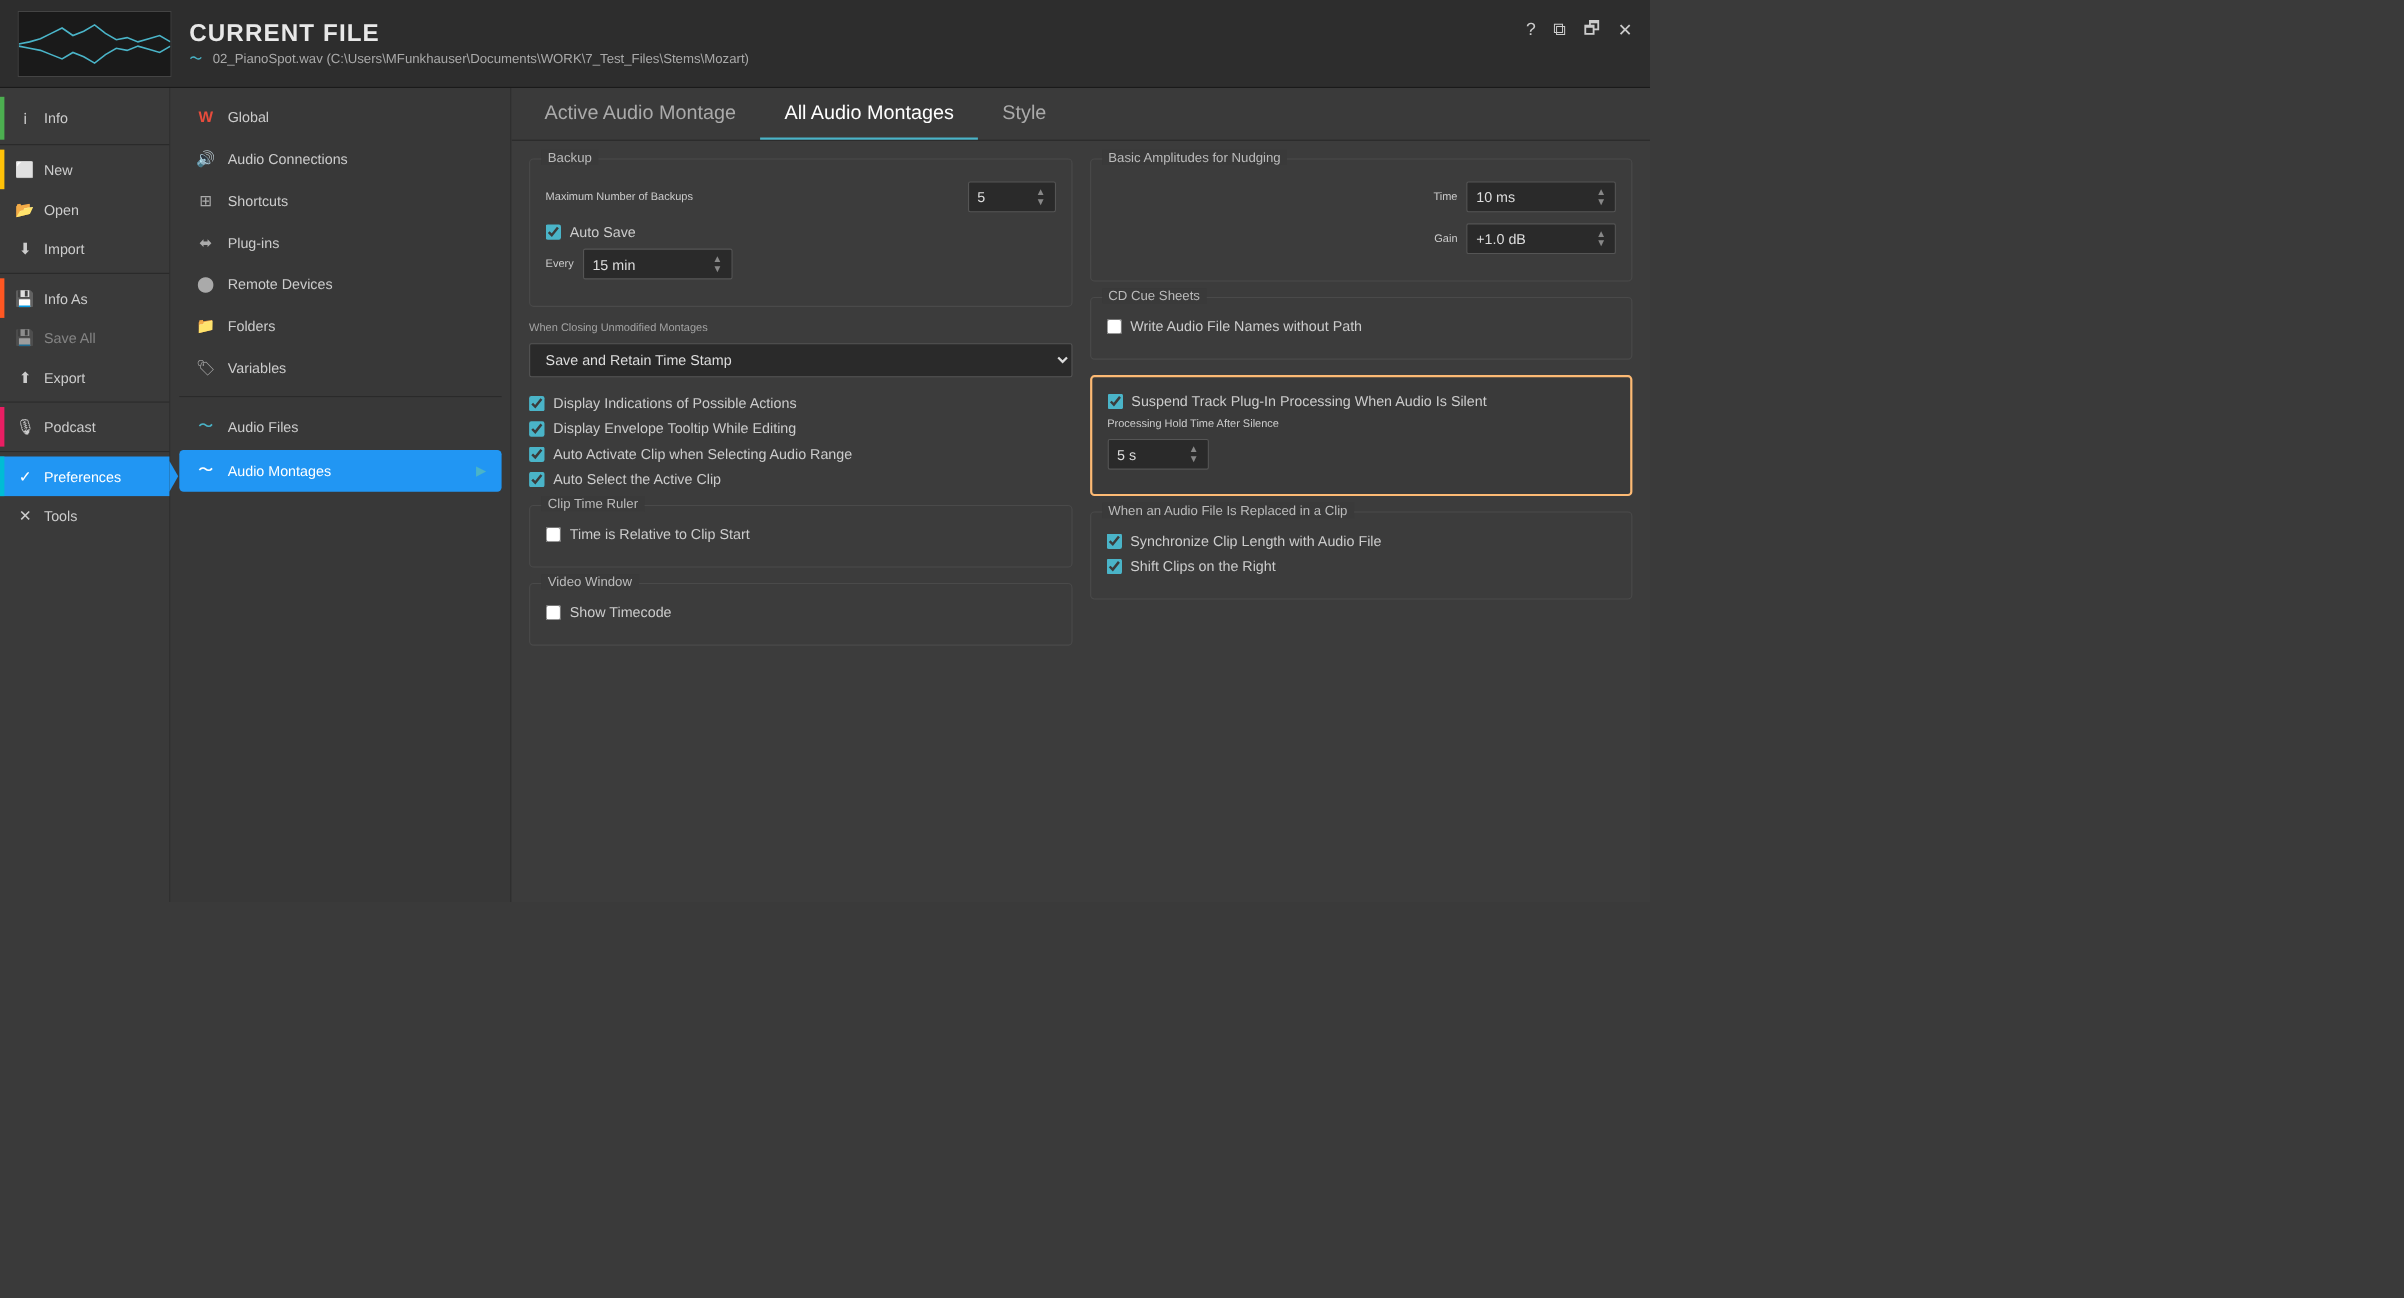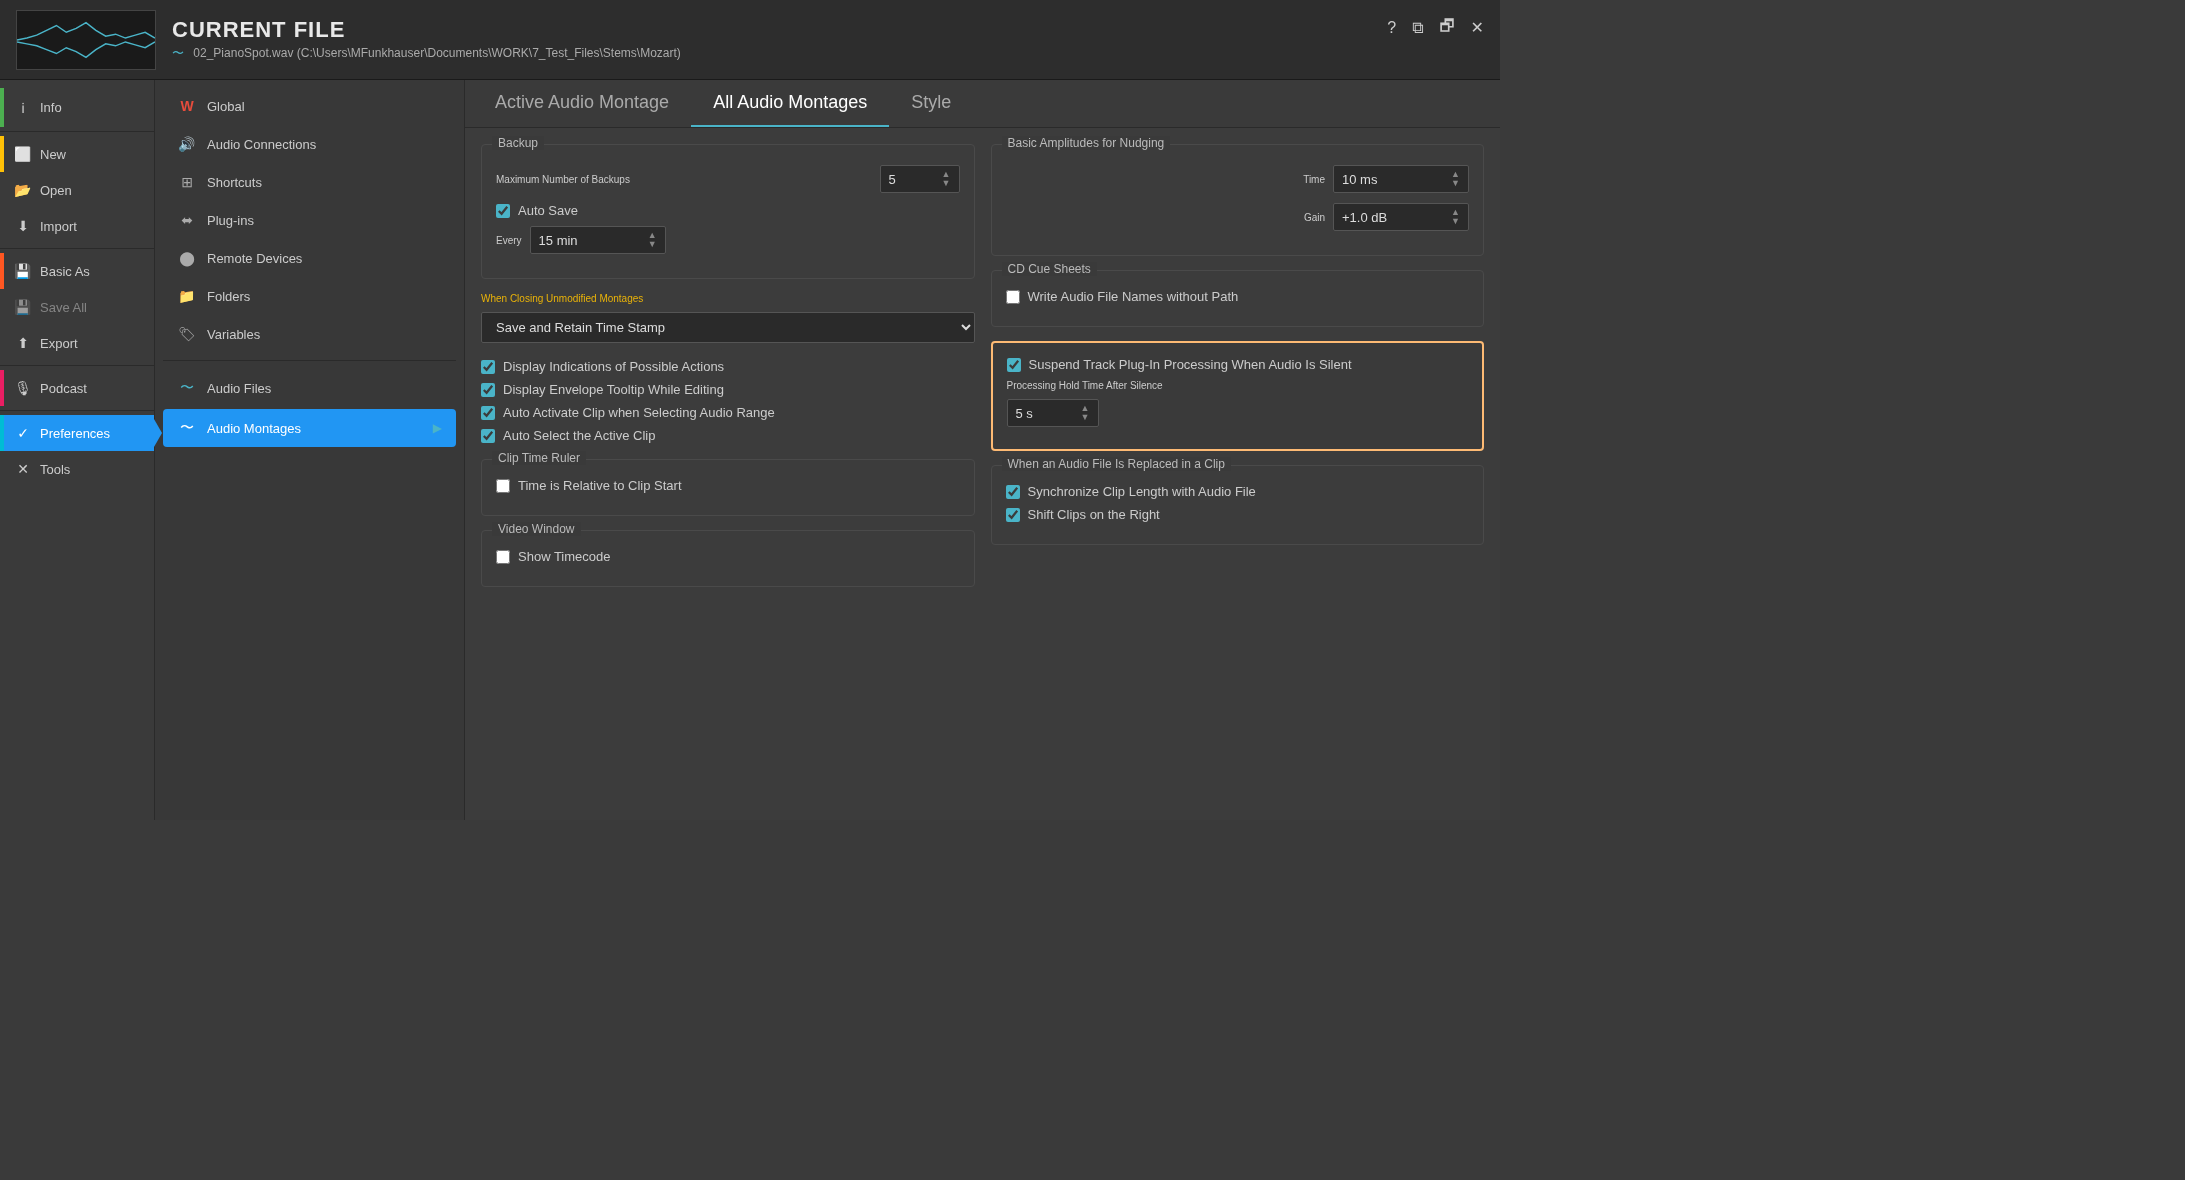--- a/index.html
+++ b/index.html
@@ -369,21 +369,21 @@
     <div class="sidebar-item">
       <span class="icon">⬇</span>
       <span>Import</span>
     </div>
 
     <div class="sidebar-divider"></div>
 
     <div class="sidebar-item" style="position:relative;">
       <div class="sidebar-accent-bar accent-orange"></div>
       <span class="icon">💾</span>
-      <span>Basic As</span>
+      <span>Info As</span>
     </div>
     <div class="sidebar-item" style="opacity:0.5;">
       <span class="icon">💾</span>
       <span>Save All</span>
     </div>
     <div class="sidebar-item">
       <span class="icon">⬆</span>
       <span>Export</span>
     </div>
 
@@ -492,21 +492,21 @@
               <span>15 min</span>
               <div class="spinbox-arrows">
                 <span>▲</span>
                 <span>▼</span>
               </div>
             </div>
           </div>
         </div>
 
         <div class="section-block">
-          <div class="form-label" style="margin-bottom:8px; color:#eab308;">When Closing Unmodified Montages</div>
+          <div class="form-label" style="margin-bottom:8px; color:#a3a3a3;">When Closing Unmodified Montages</div>
           <div class="dropdown-row">
             <select class="select-box"><option value="save-retain">Save and Retain Time Stamp</option></select>
           </div>
         </div>
 
         <div class="section-block">
           <div class="checkbox-row">
             <input type="checkbox" id="display-indications" checked="" style="">
             <label for="display-indications" class="checkbox-label">Display Indications of Possible Actions</label>
           </div>

